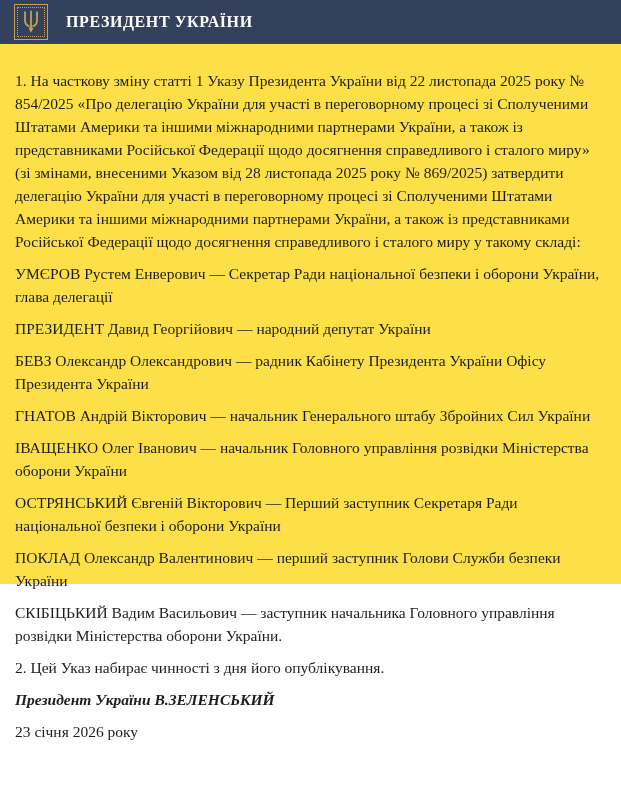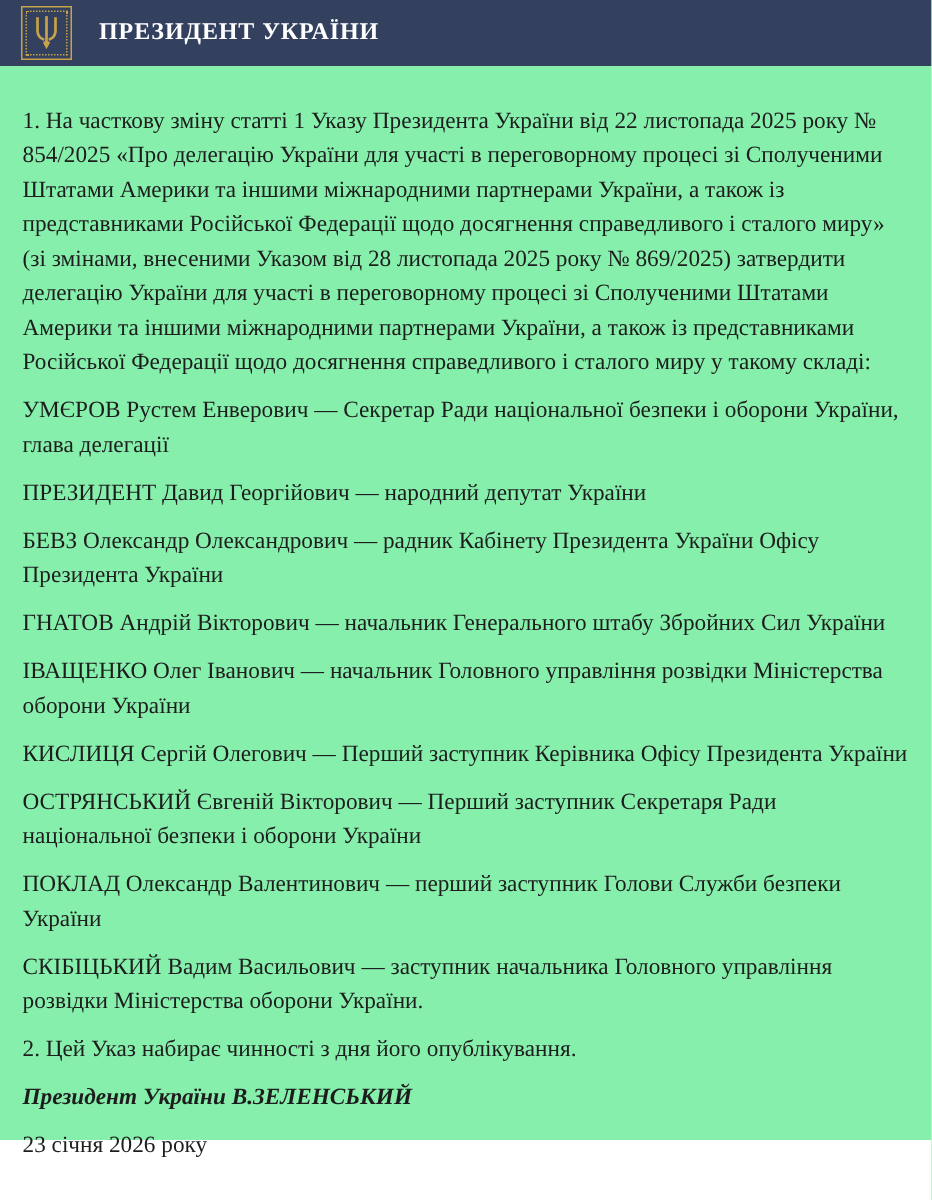--- a/index.html
+++ b/index.html
@@ -4,21 +4,21 @@
 <style>
   * { box-sizing: border-box; }
   html, body { margin: 0; padding: 0; }
   body {
     width: 621px;
     height: 800px;
     background: #ffffff;
     font-family: "Liberation Serif", "DejaVu Serif", serif;
     overflow: hidden;
   }
-  .page { width: 621px; height: 760px; background: #86efac; }
+  .page { width: 621px; height: 584px; background: #fde047; }
 
   
   .topbar {
     height: 44px;
     background: #33405e;
     display: flex;
     align-items: center;
     padding: 0 14px;
   }
   .emblem {
@@ -86,21 +86,20 @@
 
 
     <p class="delegate"><span>ПРЕЗИДЕНТ Давид Георгійович</span> <span>—</span> <span>народний депутат України</span></p>
 
     <p class="delegate"><span>БЕВЗ Олександр Олександрович</span> <span>—</span> <span>радник Кабінету Президента України Офісу Президента України</span></p>
 
     <p class="delegate"><span>ГНАТОВ Андрій Вікторович</span> <span>—</span> <span>начальник Генерального штабу Збройних Сил України</span></p>
 
     <p class="delegate"><span>ІВАЩЕНКО Олег Іванович</span> <span>—</span> <span>начальник Головного управління розвідки Міністерства оборони України</span></p>
 
-    <p class="delegate"><span>КИСЛИЦЯ Сергій Олегович</span> <span>—</span> <span>Перший заступник Керівника Офісу Президента України</span></p>
 
     <p class="delegate"><span>ОСТРЯНСЬКИЙ Євгеній Вікторович</span> <span>—</span> <span>Перший заступник Секретаря Ради національної безпеки і оборони України</span></p>
 
     <p class="delegate"><span>ПОКЛАД Олександр Валентинович</span> <span>—</span> <span>перший заступник Голови Служби безпеки України</span></p>
 
     <p class="delegate"><span>СКІБІЦЬКИЙ Вадим Васильович</span> <span>—</span> <span>заступник начальника Головного управління розвідки Міністерства оборони України.</span></p>
 
     <p>2. Цей Указ набирає чинності з дня його опублікування.</p>
 
     <p class="signature">Президент України В.ЗЕЛЕНСЬКИЙ</p>

